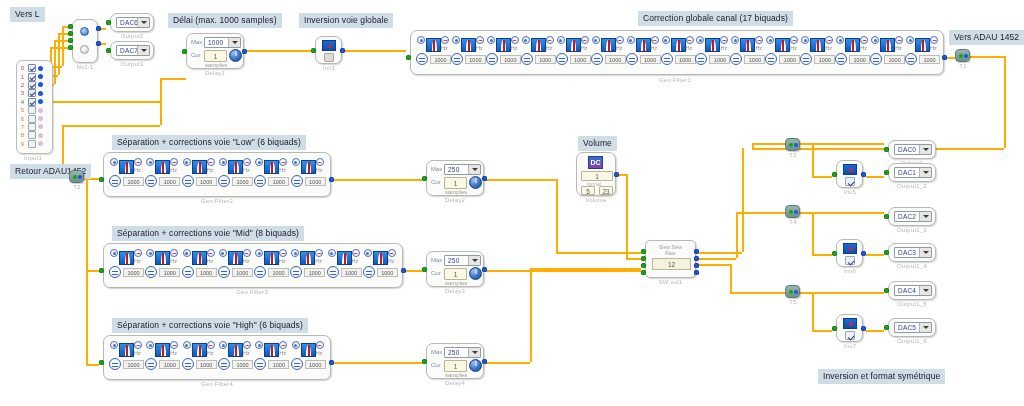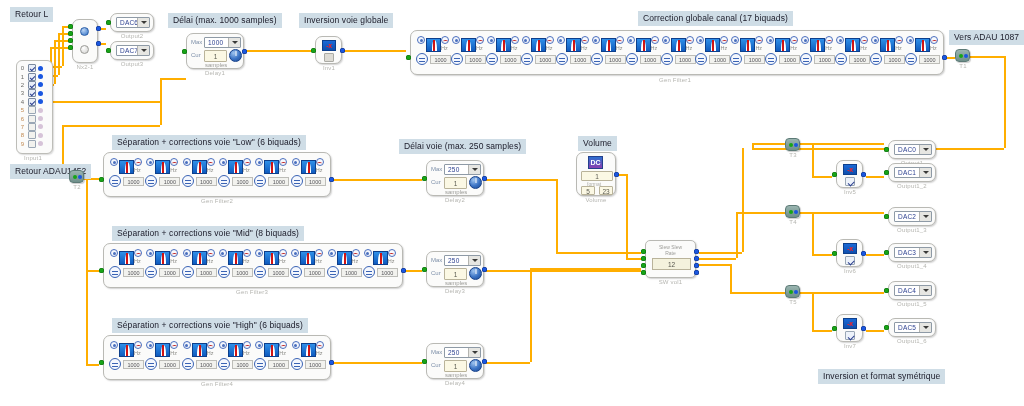--- a/index.html
+++ b/index.html
@@ -202,30 +202,29 @@
       <div class="wire wh" style="left: 800px; top: 212px; width: 84px;"></div>
       <div class="wire wv" style="left: 812px; top: 212px; height: 42px;"></div>
       <div class="wire wh" style="left: 812px; top: 254px; width: 20px;"></div>
       <div class="wire wh" style="left: 866px; top: 254px; width: 18px;"></div>
       <div class="wire wh" style="left: 800px; top: 292px; width: 84px;"></div>
       <div class="wire wv" style="left: 812px; top: 292px; height: 38px;"></div>
       <div class="wire wh" style="left: 812px; top: 330px; width: 20px;"></div>
       <div class="wire wh" style="left: 866px; top: 330px; width: 18px;"></div>
     </div>
 
-  <div class="note" style="left:10px;top:7px;">Retour L</div>
+  <div class="note" style="left:10px;top:7px;">Vers L</div>
   <div class="note" style="left:10px;top:164px;">Retour ADAU1452</div>
   <div class="note" style="left:168px;top:13px;">Délai (max. 1000 samples)</div>
   <div class="note" style="left:299px;top:13px;">Inversion voie globale</div>
   <div class="note" style="left:638px;top:11px;">Correction globale canal (17 biquads)</div>
-  <div class="note" style="left:949px;top:30px;">Vers ADAU 1087</div>
+  <div class="note" style="left:949px;top:30px;">Vers ADAU 1452</div>
   <div class="note" style="left:112px;top:135px;">Séparation + corrections voie "Low" (6 biquads)</div>
   <div class="note" style="left:112px;top:226px;">Séparation + corrections voie "Mid" (8 biquads)</div>
   <div class="note" style="left:112px;top:318px;">Séparation + corrections voie "High" (6 biquads)</div>
-  <div class="note" style="left:399px;top:139px;">Délai voie (max. 250 samples)</div>
   <div class="note" style="left:578px;top:136px;">Volume</div>
   <div class="note" style="left:818px;top:369px;">Inversion et format symétrique</div>
 
   <div class="instrip" id="instrip" style="left:16px;top:60px;width:35px;height:92px;">
       <div class="inrow" style="margin-top: 3px;">
         <span class="innum on">0</span>
         <span class="incb on"></span>
         <span class="indot"></span>
       </div>
       <div class="inrow" style="margin-top: 0px;">

